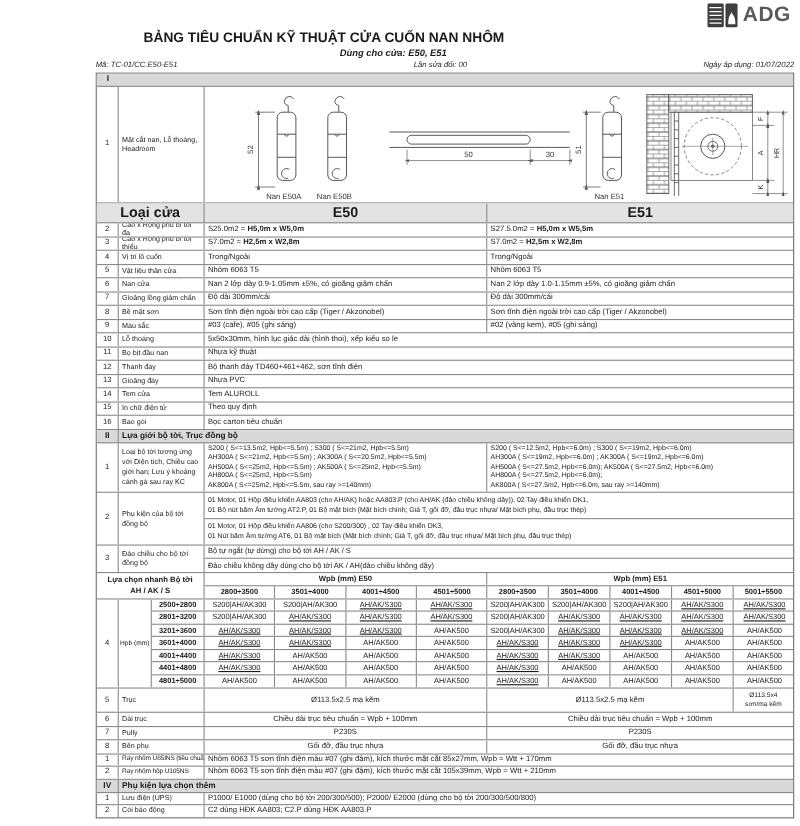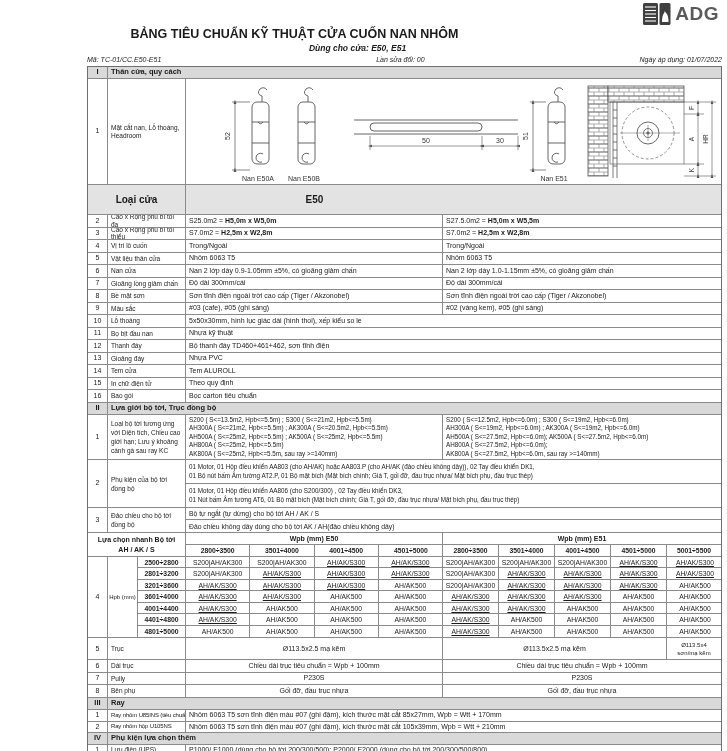--- a/index.html
+++ b/index.html
@@ -25,21 +25,21 @@
   .c51{flex:1}
   .rest{flex:1}
   .nopad{padding:0}
   .center{justify-content:center;text-align:right}
   .b{font-weight:bold}
   .u{text-decoration:underline}
   .pre{white-space:pre-line}
   .tiny{font-size:6px;letter-spacing:-.15px;white-space:nowrap}
   .sec{background:#d9d9d9;height:12px;font-weight:bold}
   .sec .c{font-size:7.5px}
-  .th{height:30px;background:#e3e3e3;font-weight:bold;font-size:10px}
+  .th{height:18px;background:#e3e3e3;font-weight:bold;font-size:13px}
   .sr{height:12.5px}
   .sr .c span{white-space:pre}
   .small{font-size:6.3px;line-height:8.6px}
   
   .subcol{flex:1;display:flex;flex-direction:column}
   .sub{border-bottom:1px solid #8a8a8a;padding:1px 3px;font-size:6.3px;line-height:9px;
        white-space:pre;overflow:hidden;display:flex;align-items:center}
   .sub:last-child{border-bottom:none}
   
   .c50g{width:257px;flex:none;display:flex;flex-direction:column;border-right:1px solid #8a8a8a}
@@ -90,21 +90,20 @@
   <div class="meta">
     <span>Mã: TC-01/CC.E50-E51</span>
     <span>Lần sửa đổi: 00</span>
     <span>Ngày áp dụng: 01/07/2022</span>
   </div>
 
   <div class="tbl">
 
     <div class="r sec">
       <div class="c cn">I</div>
-      <div class="c rest">Thân cửa, quy cách</div>
     </div>
 
     <div class="r" style="height:106px">
       <div class="c cn">1</div>
       <div class="c cl pre">Mặt cắt nan, Lỗ thoáng,
 Headroom</div>
       <div class="c rest nopad">
         <svg width="535" height="104" viewBox="0 0 535 104">
           <defs>
             <pattern id="bricks" width="10" height="8" patternUnits="userSpaceOnUse">
@@ -200,20 +199,21 @@
           <text font-size="6.5" fill="#333" text-anchor="middle" transform="rotate(-90 508 59)" x="508" y="59">A</text>
           <text font-size="6.5" fill="#333" text-anchor="middle" transform="rotate(-90 508 90)" x="508" y="90">K</text>
           <text font-size="6.5" fill="#333" text-anchor="middle" transform="rotate(-90 522 59)" x="522" y="59">HR</text>
         </svg>
       </div>
     </div>
 
     <div class="r th">
       <div class="c cnl">Loại cửa</div>
       <div class="c c50 center">E50</div>
+      <div class="c c51 center">E51</div>
     </div>
 
     <div class="r sr">
       <div class="c cn">2</div>
       <div class="c cl">Cao x Rộng phủ bì tối đa</div>
       <div class="c c50">
           <span>S25.0m2 = </span>
           <b>H5,0m x W5,0m</b>
         </div>
       <div class="c c51">
@@ -481,24 +481,20 @@
       <div class="c c50 center">P230S</div>
       <div class="c c51 center">P230S</div>
     </div>
     <div class="r sr">
       <div class="c cn">8</div>
       <div class="c cl">Bên phụ</div>
       <div class="c c50 center">Gối đỡ, đầu trục nhựa</div>
       <div class="c c51 center">Gối đỡ, đầu trục nhựa</div>
     </div>
 
-    <div class="r sec" style="height:12.5px">
-      <div class="c cn">III</div>
-      <div class="c rest">Ray</div>
-    </div>
     <div class="r" style="height:11.5px">
       <div class="c cn">1</div>
       <div class="c cl tiny">Ray nhôm U85INS (tiêu chuẩn)</div>
       <div class="c rest">Nhôm 6063 T5 sơn tĩnh điện màu #07 (ghi đậm), kích thước mặt cắt 85x27mm, Wpb = Wtt + 170mm</div>
     </div>
     <div class="r" style="height:11.5px">
       <div class="c cn">2</div>
       <div class="c cl tiny">Ray nhôm hộp U105NS</div>
       <div class="c rest">Nhôm 6063 T5 sơn tĩnh điện màu #07 (ghi đậm), kích thước mặt cắt 105x39mm, Wpb = Wtt + 210mm</div>
     </div>

